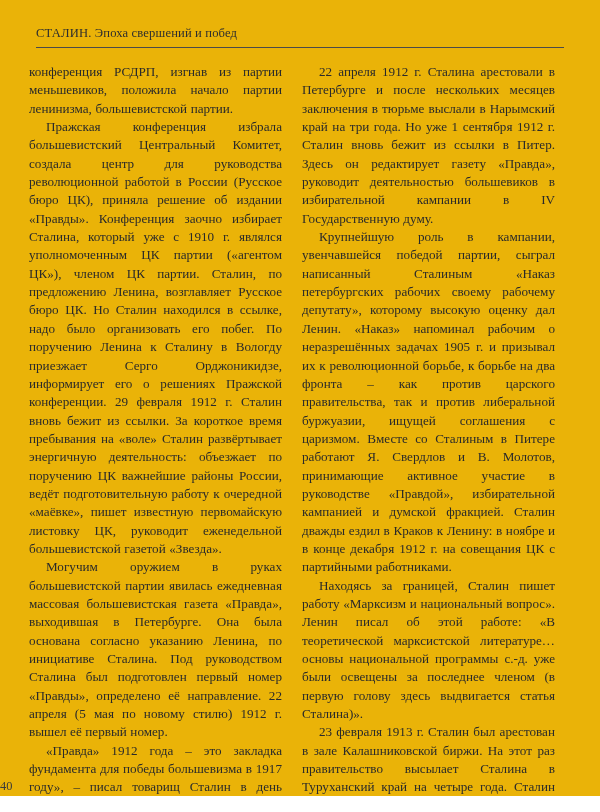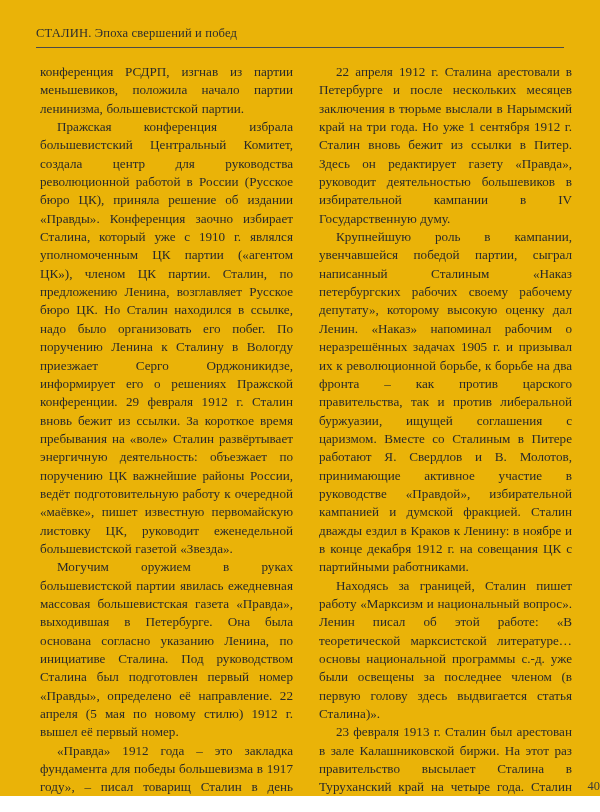--- a/index.html
+++ b/index.html
@@ -31,27 +31,27 @@
   .head-rule {
     position: absolute;
     left: 36px;
     top: 47px;
     width: 528px;
     height: 1px;
     background: #4a4a4a;
   }
   .columns {
     position: absolute;
-    left: 40px;
+    left: 29px;
     top: 63px;
     width: 528px;
     height: 700px;
     display: flex;
     flex-direction: row;
-    gap: 26px;
+    gap: 20px;
     align-items: flex-start;
   }
   .col {
     width: 253px;
     flex: 0 0 253px;
   }
   .col p {
     margin: 0;
     text-align: justify;
     text-justify: inter-word;
@@ -62,21 +62,21 @@
     word-spacing: 0.02em;
   }
   .col p.cont {
     text-indent: 0;
   }
   .folio {
     position: absolute;
     left: 0;
     top: 779px;
     width: 600px;
-    text-align: right;
+    text-align: left;
     font-size: 12.4px;
     color: #3a3a3a;
   }
 </style>
 </head>
 <body>
 
 <div class="page">
 
   <div class="running-head">СТАЛИН. Эпоха свершений и побед</div>

